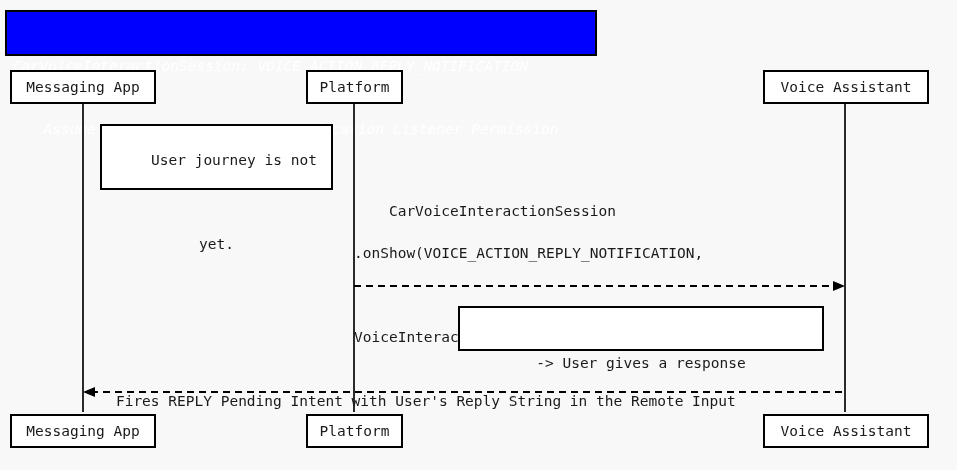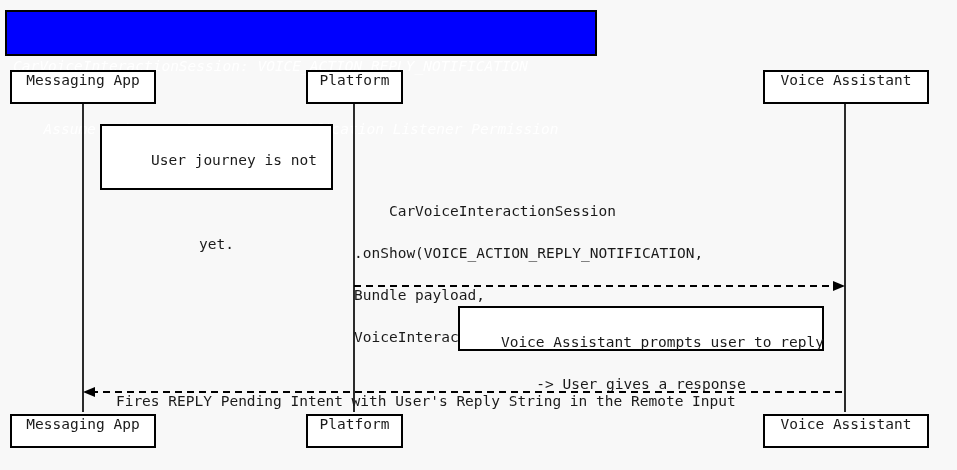--- a/index.html
+++ b/index.html
@@ -47,20 +47,21 @@
     height: 308px;
   }
 
   
   .participant {
     height: 34px;
     background: #ffffff;
     border: 2px solid #000000;
     box-sizing: border-box;
     display: flex;
+    align-items: center;
     justify-content: center;
     font-size: 14.5px;
     color: #1a1a1a;
     white-space: pre;
   }
 
   
   .note {
     background: #ffffff;
     border: 2px solid #000000;
@@ -111,31 +112,30 @@
 
   <div class="abs note" style="left:100px; top:124px; width:233px; height:66px;">
     <span>User journey is not</span>
 <br>
 <br><span>yet.</span>
   </div>
 
   <div class="abs msg-label" style="left:354px; top:180px; width:490px;">
     <span>CarVoiceInteractionSession</span>
 <br><span>.onShow(VOICE_ACTION_REPLY_NOTIFICATION,</span>
-<br><span>Bundle payload,</span>
+<br>
 <br><span>VoiceInteractionSession.SHOW_SOURCE_NOTIFICATION)</span>
   </div>
 
   <svg class="abs arrow-svg" style="left:0px; top:278px;" width="957" height="16">
     <line x1="354" y1="8" x2="837" y2="8" stroke="#000000" stroke-width="2" stroke-dasharray="7,5"></line>
     <polygon points="845,8 833,3 833,13" fill="#000000"></polygon>
   </svg>
 
   <div class="abs note" style="left:458px; top:306px; width:366px; height:45px;">
-    <span>Voice Assistant prompts user to reply</span>
 <br><span>-&gt; User gives a response</span>
   </div>
 
   <div class="abs msg-label" style="left:81px; top:370px; width:762px;">
     <span>Fires REPLY Pending Intent with User's Reply String in the Remote Input</span>
   </div>
 
   <svg class="abs arrow-svg" style="left:0px; top:384px;" width="957" height="16">
     <line x1="91" y1="8" x2="845" y2="8" stroke="#000000" stroke-width="2" stroke-dasharray="7,5"></line>
     <polygon points="83,8 95,3 95,13" fill="#000000"></polygon>

